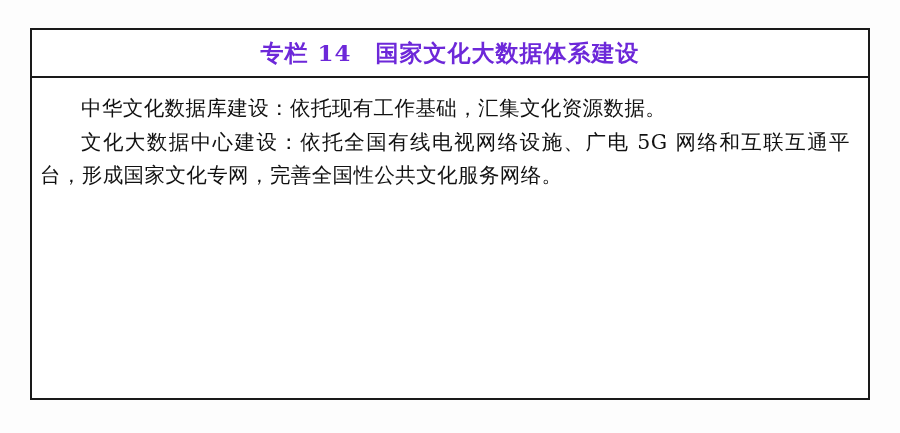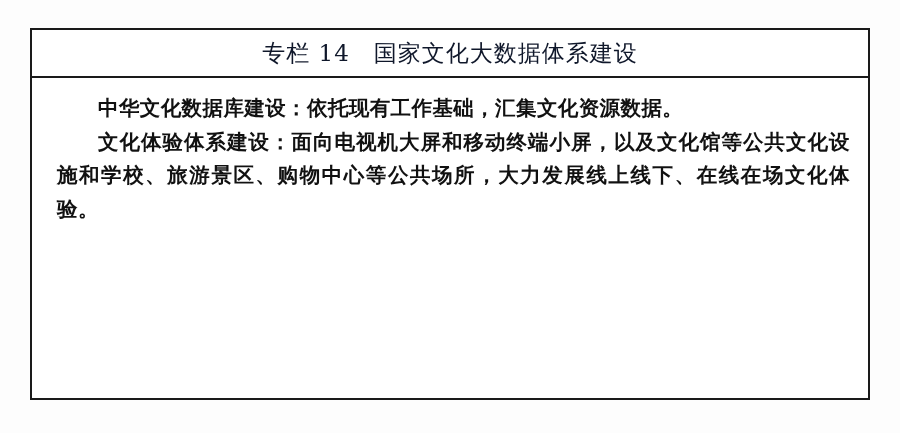--- a/index.html
+++ b/index.html
@@ -33,30 +33,29 @@
   .title-bar {
     height: 48px;
     border-bottom: 2px solid #1a1a1a;
     display: flex;
     align-items: center;
     justify-content: center;
     box-sizing: border-box;
   }
   .title-text {
     font-family: "DejaVu Serif", "Liberation Serif", serif;
-    font-weight: normal;
+    font-weight: bold;
     font-size: 23px;
     letter-spacing: 1px;
     white-space: pre;
-    color: #0f172a;
+    color: #6d28d9;
   }
   .body-area {
-    padding: 14px 18px 10px 25px;
+    padding: 14px 18px 10px 8px;
     box-sizing: border-box;
-    font-weight: bold;
   }
   .para {
     font-size: 20.5px;
     line-height: 1.62;
     text-align: justify;
     text-justify: inter-ideograph;
     text-indent: 2em;
     margin: 0 0 1px 0;
     letter-spacing: 0.4px;
     color: #111111;
@@ -65,16 +64,16 @@
 </head>
 <body>
 
 <div class="page">
   <div class="box">
     <div class="title-bar">
       <div class="title-text">专栏 14　国家文化大数据体系建设</div>
     </div>
     <div class="body-area">
       <p class="para">中华文化数据库建设：依托现有工作基础，汇集文化资源数据。</p>
-      <p class="para">文化体验体系建设：面向电视机大屏和移动终端小屏，以及文化馆等公共文化设施和学校、旅游景区、购物中心等公共场所，大力发展线上线下、在线在场文化体验。</p>
+      <p class="para">文化大数据中心建设：依托全国有线电视网络设施、广电 5G 网络和互联互通平台，形成国家文化专网，完善全国性公共文化服务网络。</p>
     </div>
   </div>
 </div>
 
 </body></html>

